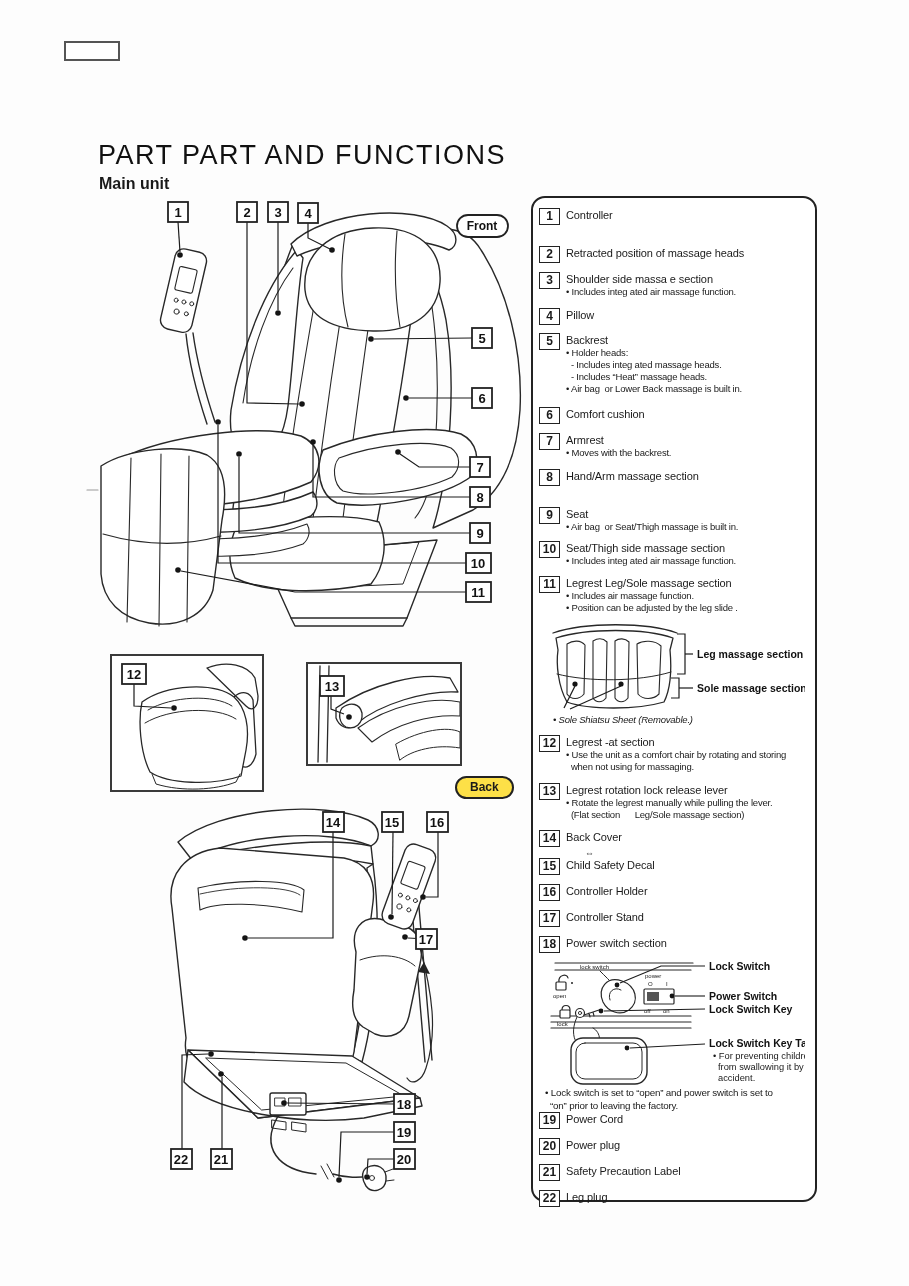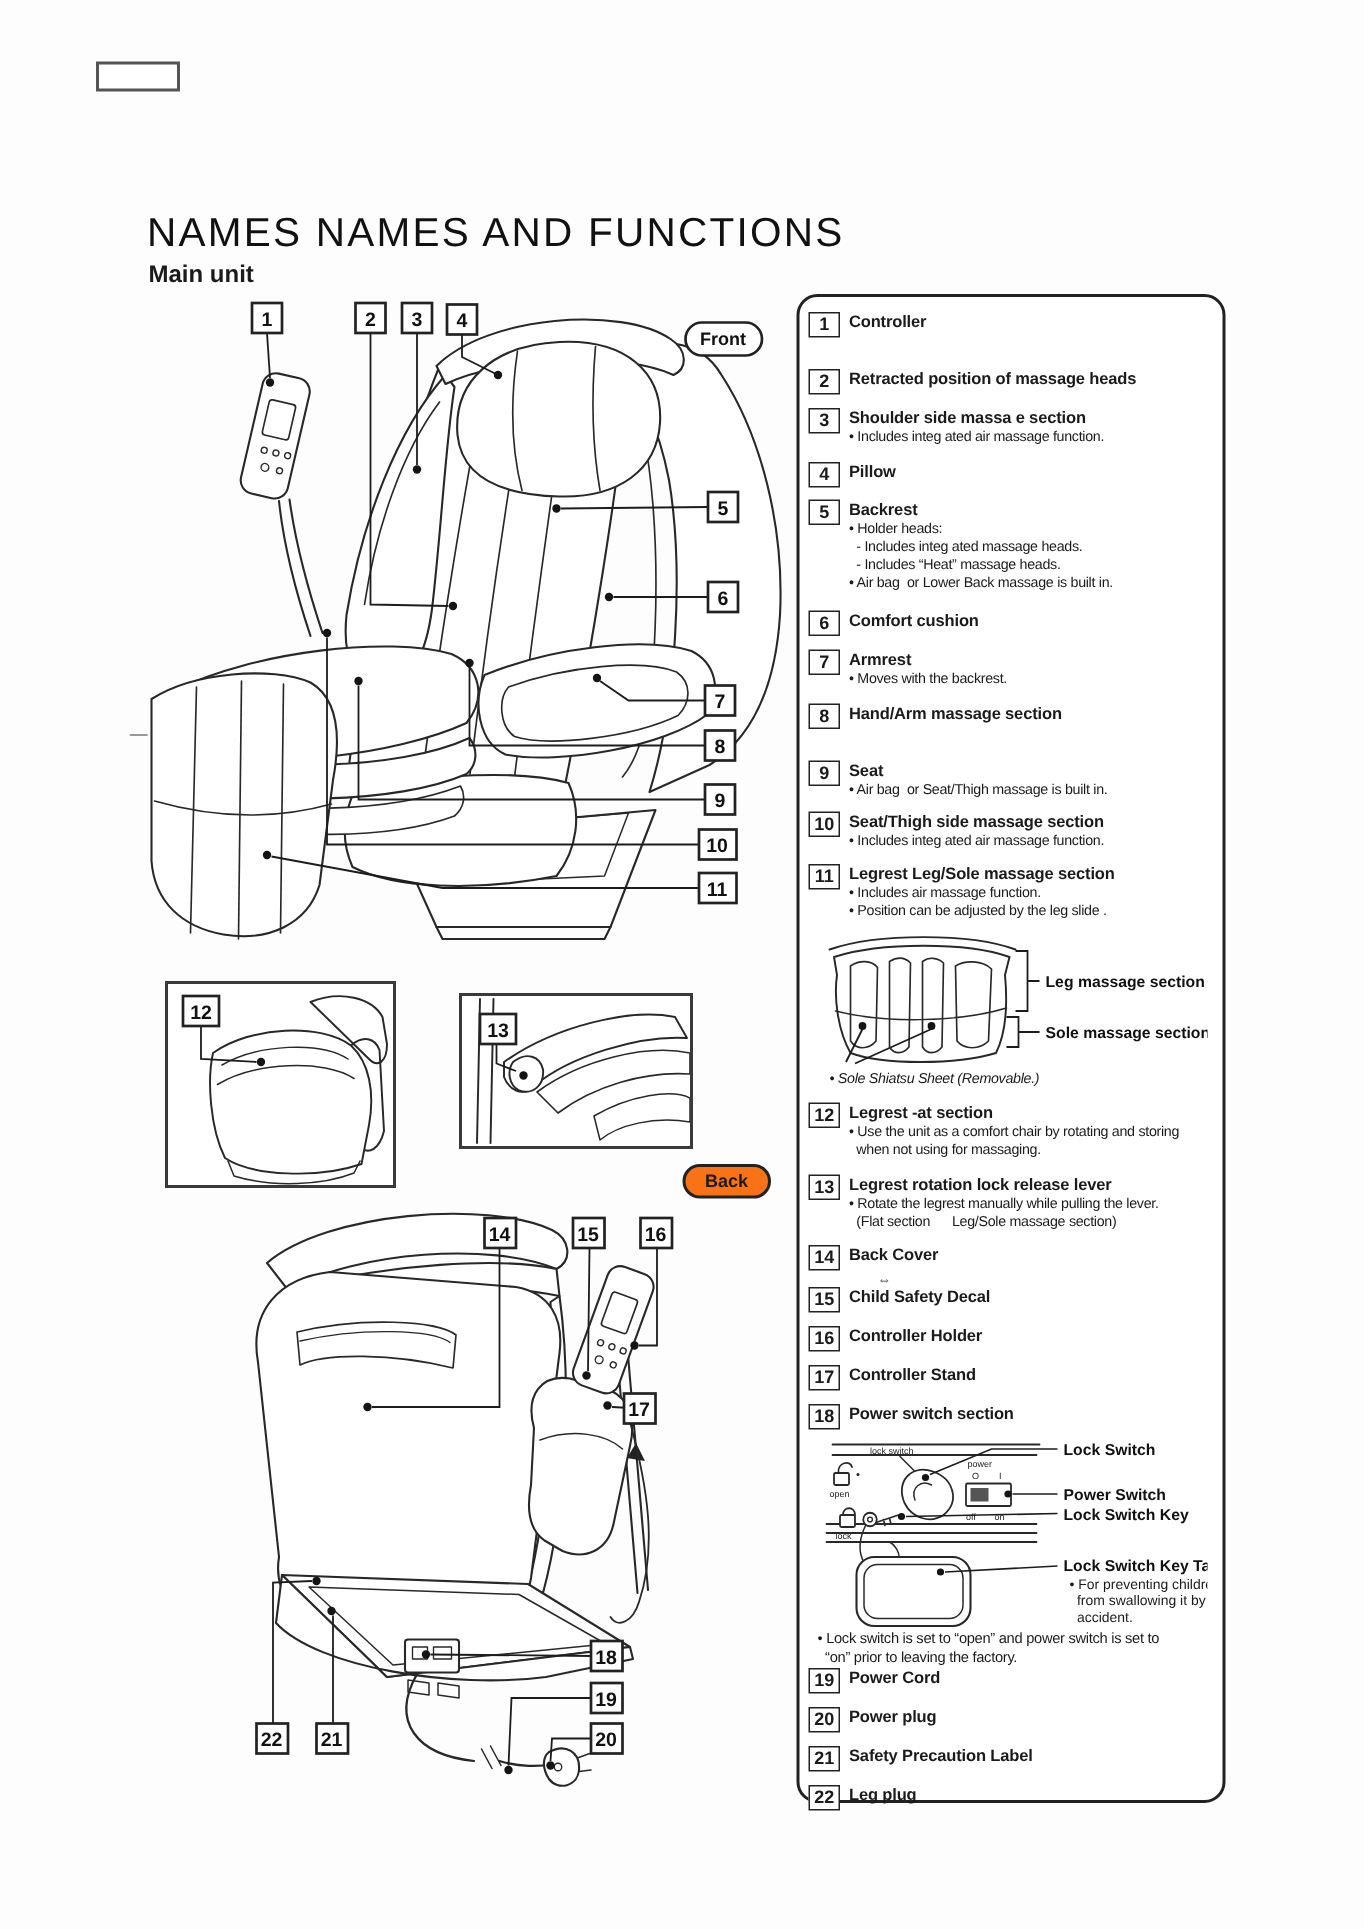--- a/index.html
+++ b/index.html
@@ -5,50 +5,50 @@
   html,body{margin:0;padding:0;}
   body{
     width:909px;height:1286px;position:relative;background:#fdfdfd;
     font-family:"Liberation Sans",sans-serif;color:#1a1a1a;overflow:hidden;
   }
   .logo-box{position:absolute;left:64px;top:41px;width:52px;height:16px;border:2px solid #555;background:#fff;}
   .page-title{position:absolute;left:98px;top:140px;font-size:27px;font-weight:400;letter-spacing:1.5px;color:#111;white-space:pre;}
   .page-subtitle{position:absolute;left:99px;top:175px;font-size:16px;font-weight:bold;}
   .fig{position:absolute;}
   .inset{position:absolute;border:2px solid #3a3a3a;background:#fff;}
-  .pill{position:absolute;border:2px solid #222;border-radius:12px;background:#f97316;
+  .pill{position:absolute;border:2px solid #222;border-radius:12px;background:#fde047;
         font-size:12px;font-weight:bold;padding:2px 13px;line-height:15px;}
   
   .panel{position:absolute;left:531px;top:196px;width:270px;height:982px;
          border:2.5px solid #222;border-radius:14px;background:#fff;padding:10px 6px 10px 6px;}
   .item{display:flex;align-items:flex-start;}
   .numbox{flex:0 0 auto;min-width:15px;height:15px;padding:0 2px;border:1.8px solid #222;background:#fff;
           display:flex;align-items:center;justify-content:center;
           font-size:12px;font-weight:bold;margin-right:6px;line-height:15px;}
   .itext{flex:1 1 auto;}
-  .ititle{font-size:11px;font-weight:bold;line-height:14px;letter-spacing:-0.1px;white-space:pre;}
+  .ititle{font-size:11px;font-weight:normal;line-height:14px;letter-spacing:-0.1px;white-space:pre;}
   .ibullet{font-size:9.5px;line-height:12px;letter-spacing:-0.2px;white-space:pre;}
   .swap-row{font-size:9px;line-height:10px;margin-left:46px;color:#333;}
   .note{font-size:9.8px;line-height:13px;letter-spacing:-0.2px;white-space:pre;margin-left:6px;}
   .figflow{margin:2px 0 0 4px;}
   .legfig-bullet{font-size:9.5px;letter-spacing:-0.2px;margin:-4px 0 0 10px;white-space:pre;font-style:italic;}
   
   .cap{font-family:"Liberation Sans",sans-serif;font-size:13px;font-weight:bold;text-anchor:middle;fill:#111;}
   .badgetxt{font-family:"Liberation Sans",sans-serif;font-size:12px;font-weight:bold;text-anchor:middle;fill:#111;}
   .figlabel{font-family:"Liberation Sans",sans-serif;font-size:10.5px;font-weight:bold;fill:#111;}
   .figbullet{font-family:"Liberation Sans",sans-serif;font-size:9.3px;fill:#1a1a1a;}
   .figsmall{font-family:"Liberation Sans",sans-serif;font-size:6px;fill:#222;}
   svg{display:block;}
 </style>
 </head>
 <body>
 
 <div class="logo-box"></div>
 
-<div class="page-title">NAMES NAMES AND FUNCTIONS</div>
+<div class="page-title">PART PART AND FUNCTIONS</div>
 <div class="page-subtitle">Main unit</div>
 
 <div class="fig" style="left:85px;top:198px;width:440px;height:432px;">
 <svg width="440" height="432" viewBox="0 0 440 432">
   <g stroke="#282828" stroke-width="1.4" fill="#fff" stroke-linejoin="round" stroke-linecap="round">
     <path d="M2,292 L13,292" stroke="#999" stroke-width="1.2"></path>
 
     <path d="M322,42 C352,24 382,28 396,52 C422,92 438,152 435,212 C432,260 416,294 388,312 L348,330 C366,272 371,182 361,122 C354,86 342,60 322,42 Z"></path>
     <path d="M334,58 C350,95 356,170 350,252 C347,288 340,308 330,320" fill="none" stroke-width="1.1"></path>
 

